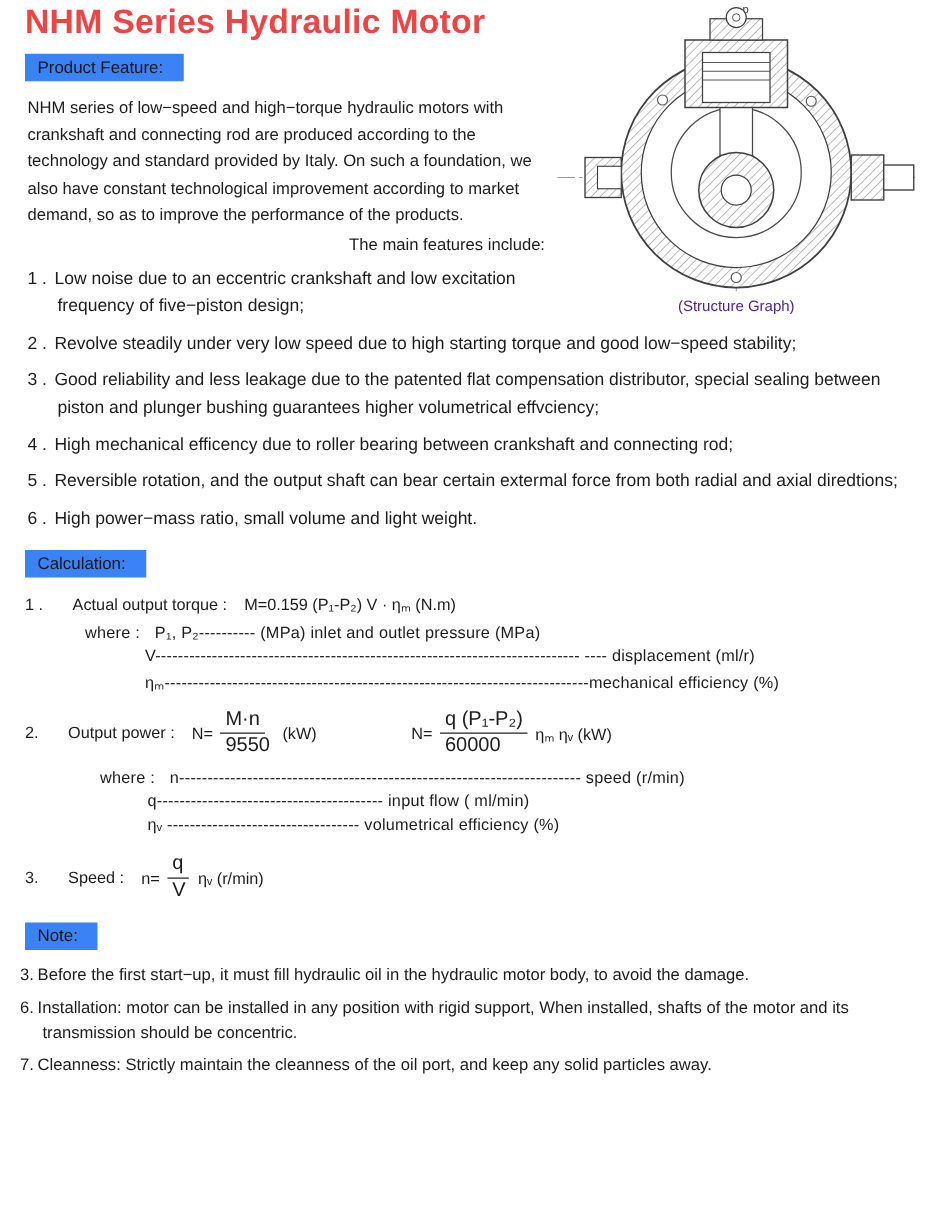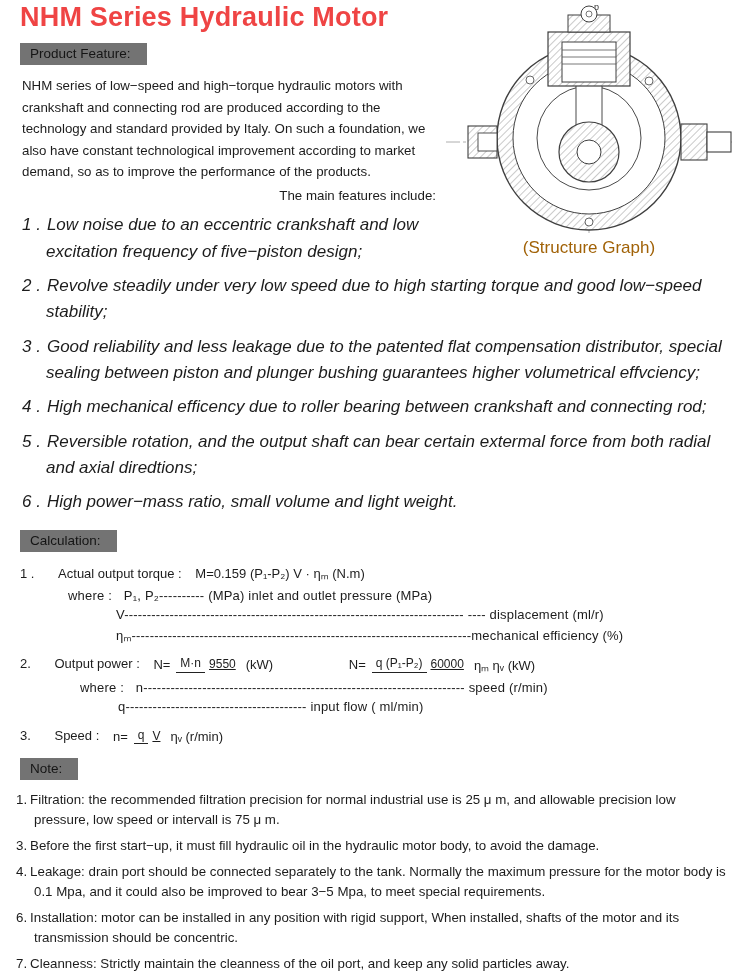--- a/index.html
+++ b/index.html
@@ -13,59 +13,59 @@
   .page { width:750px; height:974px; padding:2px 16px 6px 14px; overflow:hidden; background:#fff; }
 
   h1.title {
     font-size:27px; font-weight:bold; letter-spacing:0.2px;
     padding:0 0 6px 6px; color:#ef4444;
   }
 
   
   figure.structure { float:right; width:290px; margin:0 0 4px 8px; text-align:center; }
   figure.structure svg { display:block; margin:0 auto; }
-  figcaption.graph-caption { font-size:17px; color:#a16207; margin-top:2px; }
+  figcaption.graph-caption { font-size:12px; color:#4c1d95; margin-top:2px; }
 
   .section-label {
     width:fit-content;
-    background:#737373;
+    background:#3b82f6;
     font-size:13.5px;
     padding:3px 16px 4px 10px;
     margin:4px 0 10px 6px;
     color:#151515;
   }
   .calc-label, .note-label { clear:both; margin-top:14px; }
 
   .intro {
     font-size:13.3px; line-height:1.62;
     margin:2px 0 2px 8px;
   }
   .features-intro { font-size:13.3px; line-height:1.62; margin:0 0 6px 8px;text-align:right; }
 
   .feat {
-    font-size:17px; line-height:1.55;
+    font-size:14px; line-height:1.55;
     margin:0 0 8px 8px;
-    padding-left:24px; text-indent:-24px;font-style:italic;
+    padding-left:24px; text-indent:-24px;
   }
   .feat .fnum { margin-right:6px; }
 
   
   .calc { font-size:13px; margin-left:6px; }
   .calc-row { margin:12px 0 6px; }
   .calc-row .cnum { margin-right:6px; }
   .calc-row .cname { margin-right:10px;margin-left:14px; }
   .where-row { padding-left:48px; margin:4px 0; letter-spacing:0.2px; }
   .where-row .wlabel { margin-right:8px; }
   .sub-row { padding-left:96px; margin:4px 0; letter-spacing:0.2px; }
 
   .formula-group { display:inline-flex; align-items:center; gap:4px; vertical-align:middle; }
   .formula-group.g2 { margin-left:72px; }
-  .frac { display:inline-flex; flex-direction:row; align-items:flex-end; text-align:center; font-size:12px; line-height:1.3; margin:0 2px; }
+  .frac { display:inline-flex; flex-direction:column; align-items:flex-start; text-align:center; font-size:16px; line-height:1.3; margin:0 2px; }
   .frac .fnum { border-bottom:1px solid #222; padding:0 4px; }
-  .frac .fden { padding:0 4px;text-decoration:underline; }
+  .frac .fden { padding:0 4px; }
   .power-where { padding-left:60px; }
   .power-sub { padding-left:98px; }
   .speed-row { margin-top:14px; }
 
   
   .notes { margin-left:2px; margin-top:4px; }
   .note-item {
     font-size:13.3px; line-height:1.5;
     margin:6px 0; padding-left:18px; text-indent:-18px;
   }
@@ -179,20 +179,23 @@
         <span>ηₘ ηᵥ (kW)</span>
       </span>
     </div>
     <div class="where-row power-where">
       <span class="wlabel">where :</span>
       <span>n----------------------------------------------------------------------- speed (r/min)</span>
     </div>
     <div class="sub-row power-sub">
       <span>q---------------------------------------- input flow ( ml/min)</span>
     </div>
+    <div class="sub-row power-sub">
+      <span>ηᵥ ---------------------------------- volumetrical efficiency (%)</span>
+    </div>
 
     <div class="calc-row speed-row">
       <span class="cnum">3.</span>
       <span class="cname">Speed :</span>
       <span class="formula-group">
         <span>n=</span>
         <span class="frac">
           <span class="fnum">q</span>
           <span class="fden">V</span>
         </span>
@@ -200,21 +203,19 @@
       </span>
     </div>
 
   </div>
 
   <div class="section-label note-label">
     <span>Note:</span>
   </div>
 
   <div class="notes">
-    <div class="note-item"><span class="nnum">1.</span><span>Filtration: the recommended filtration precision for normal industrial use is 25 μ m, and  allowable precision low pressure, low speed or intervall  is 75 μ m.</span></div>
     <div class="note-item"><span class="nnum">3.</span><span>Before the first start−up, it must fill hydraulic oil in the hydraulic motor body, to avoid the damage.</span></div>
-    <div class="note-item"><span class="nnum">4.</span><span>Leakage: drain port should be connected separately to the tank. Normally the maximum pressure for the motor body is 0.1 Mpa, and it could also be improved to bear 3−5 Mpa, to meet special requirements.</span></div>
     <div class="note-item"><span class="nnum">6.</span><span>Installation: motor can be installed in any position with rigid support, When installed, shafts of the motor and its transmission should be concentric.</span></div>
     <div class="note-item"><span class="nnum">7.</span><span>Cleanness: Strictly maintain the cleanness of the oil port, and keep any solid particles away.</span></div>
 
   </div>
 
 </div>
 
 </body></html>

